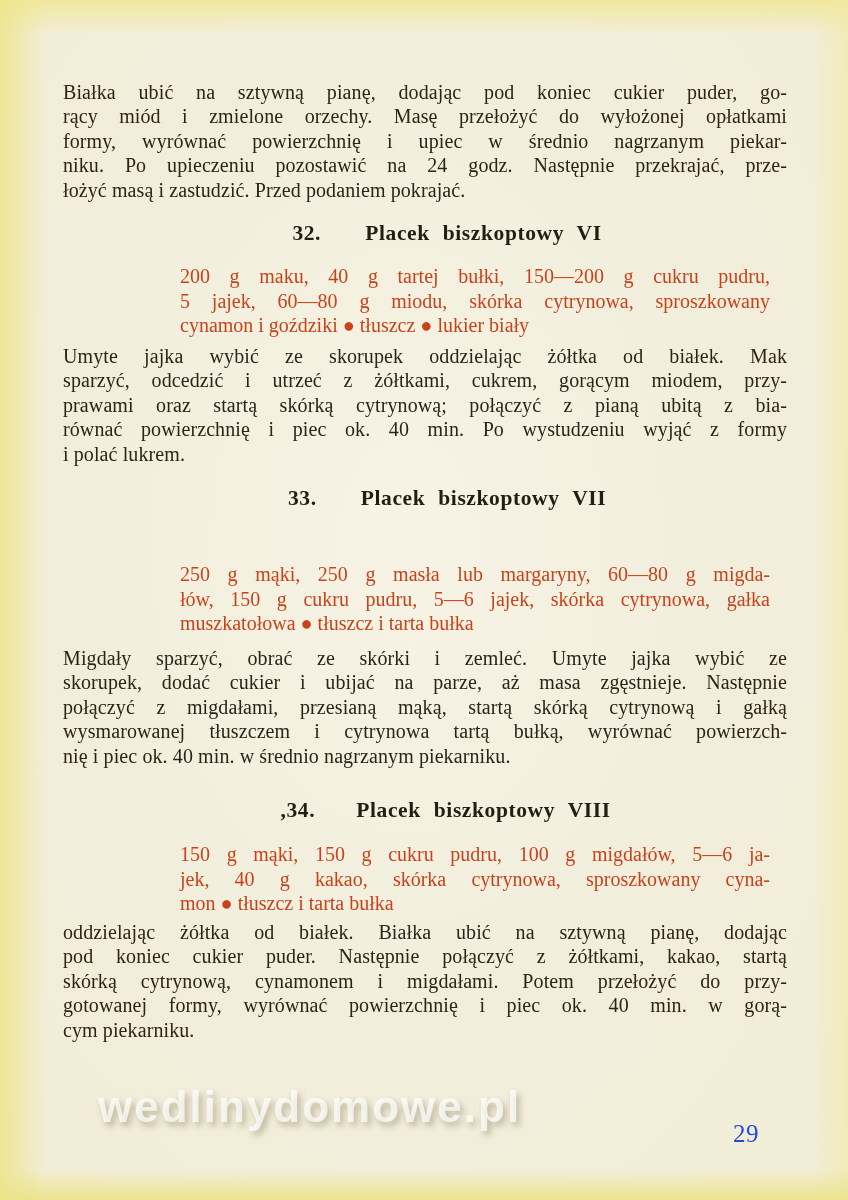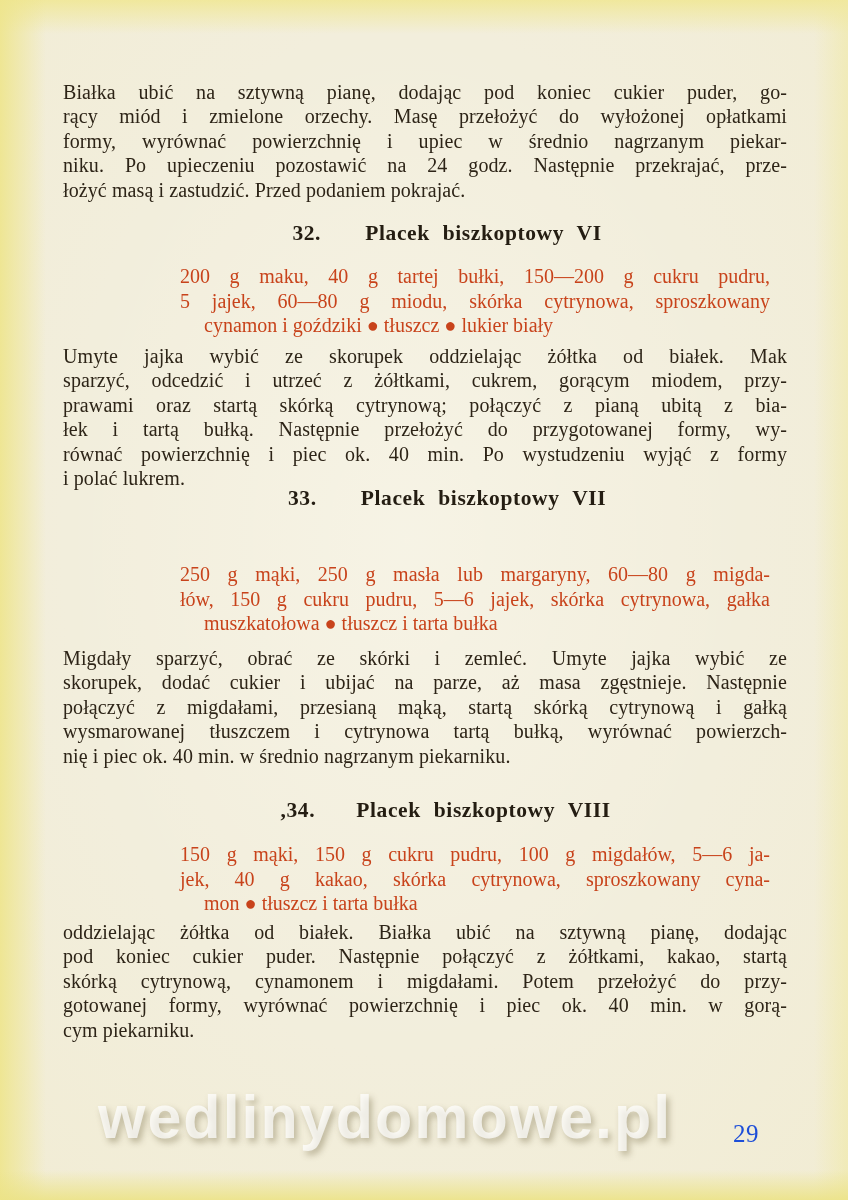--- a/index.html
+++ b/index.html
@@ -25,26 +25,26 @@
   .para{font-size:20px;line-height:24.4px;letter-spacing:.1px;}
   .para .line{text-align:justify;text-align-last:justify;white-space:nowrap;}
   .para .line:last-child{text-align-last:left;}
 
   .recipe-heading{font-weight:bold;font-size:21.5px;letter-spacing:.6px;color:#241d12;text-align:center;}
   .recipe-number{display:inline-block;width:117px;}
   .recipe-title{word-spacing:7px;}
 
   .ingredients{left:180px;width:590px;color:#c8431b;font-size:20px;line-height:24.6px;}
   .ingredients .line{text-align:justify;text-align-last:justify;white-space:nowrap;}
-  .ingredients .line:last-child{text-align-last:left;margin-left:24px;}
+  .ingredients .line:last-child{text-align-last:left;}
 
   .watermark{
     position:absolute;left:98px;top:1082px;z-index:3;
     font-family:"Liberation Sans","DejaVu Sans",sans-serif;
-    font-weight:bold;font-size:61px;letter-spacing:2px;
+    font-weight:bold;font-size:44px;letter-spacing:2px;
     color:rgba(255,255,255,.72);
     text-shadow:3px 4px 6px rgba(125,112,78,.45);
     white-space:nowrap;
   }
   .page-number{
     position:absolute;left:733px;top:1120px;z-index:4;
     font-size:25px;color:#1d4ed8;letter-spacing:.5px;
   }
 </style>
 </head>
@@ -69,21 +69,20 @@
 </div>
 <div class="block ingredients" style="top:264px">
     <div class="line">200 g maku, 40 g tartej bułki, 150—200 g cukru pudru,</div>
     <div class="line">5 jajek, 60—80 g miodu, skórka cytrynowa, sproszkowany</div>
     <div class="line">cynamon i goździki ● tłuszcz ● lukier biały</div>
   </div>
 <div class="block para" style="top:344px">
     <div class="line">Umyte jajka wybić ze skorupek oddzielając żółtka od białek. Mak</div>
     <div class="line">sparzyć, odcedzić i utrzeć z żółtkami, cukrem, gorącym miodem, przy-</div>
     <div class="line">prawami oraz startą skórką cytrynową; połączyć z pianą ubitą z bia-</div>
-    <div class="line">łek i tartą bułką. Następnie przełożyć do przygotowanej formy, wy-</div>
     <div class="line">równać powierzchnię i piec ok. 40 min. Po wystudzeniu wyjąć z formy</div>
     <div class="line">i polać lukrem.</div>
   </div>
 
 <div class="block recipe-heading" style="top:486px">
   <span class="recipe-number">33.</span><span class="recipe-title">Placek biszkoptowy VII</span>
 </div>
 <div class="block ingredients" style="top:562px">
     <div class="line">250 g mąki, 250 g masła lub margaryny, 60—80 g migda-</div>
     <div class="line">łów, 150 g cukru pudru, 5—6 jajek, skórka cytrynowa, gałka</div>

